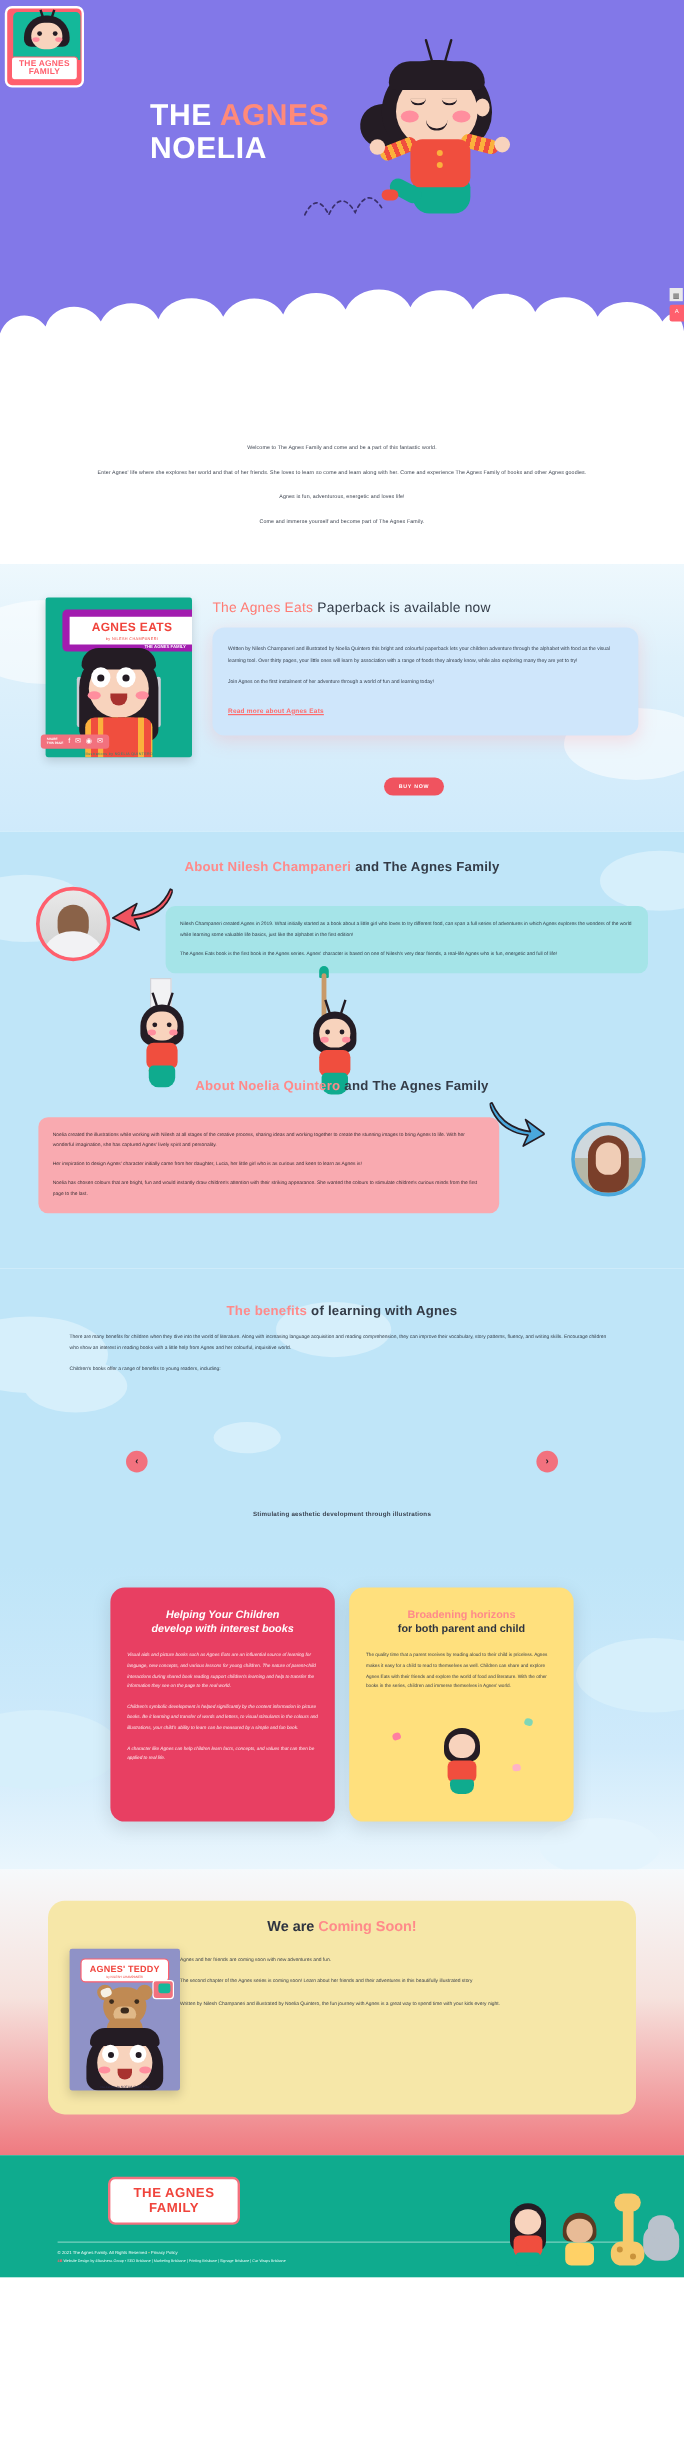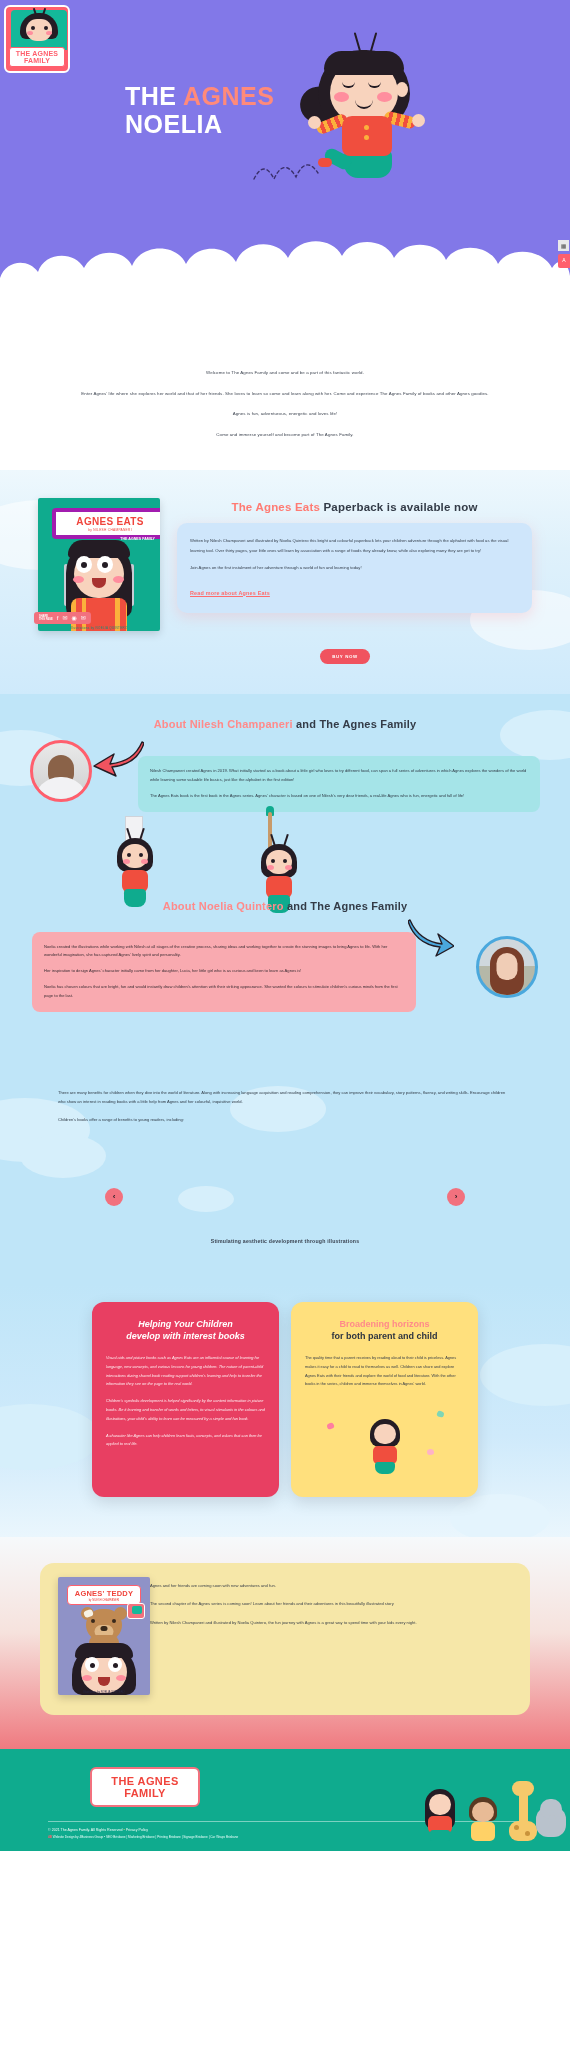--- a/index.html
+++ b/index.html
@@ -137,21 +137,21 @@
   }
   .bs-cloud{position:absolute;background:#fff;opacity:.55;border-radius:50%;}
   .book-inner{position:relative;display:flex;gap:14px;padding:0 38px;z-index:3;}
   .book-left{width:125px;flex:none;position:relative;}
   .book-cover{
     position:relative;width:122px;height:133px;background:#0fab8e;border-radius:2px;overflow:hidden;
     box-shadow:0 3px 8px rgba(0,0,0,.15);
   }
   .bc-title-box{
     position:absolute;left:14px;top:10px;width:116px;
-    background:#fff;border:4px solid #a21caf;border-radius:4px;
+    background:#fff;border:6px solid #a21caf;border-radius:4px;
     text-align:center;padding:4px 0 3px;
   }
   .bc-title{color:#f0443c;font-weight:bold;font-size:10px;letter-spacing:.3px;}
   .bc-sub{color:#f0443c;font-size:3.2px;letter-spacing:.3px;margin-top:1px;}
   .bc-part{position:absolute;right:5px;top:34px;color:#fff;font-size:3.6px;text-align:right;line-height:1.4;font-weight:bold;}
   .bc-hair{position:absolute;left:28px;top:42px;width:66px;height:78px;background:#241c24;border-radius:33px 33px 10px 10px;}
   .bc-face{position:absolute;left:36px;top:52px;width:50px;height:48px;background:#f8d3bd;border-radius:25px;}
   .bc-fringe{position:absolute;left:30px;top:42px;width:62px;height:18px;background:#241c24;border-radius:31px 31px 8px 8px;}
   .bc-eye{position:absolute;width:16px;height:17px;background:#fff;border-radius:50%;top:58px;}
   .bc-eye.l{left:38px;} .bc-eye.r{left:59px;}
@@ -169,21 +169,21 @@
 
   .share-bar{
     position:absolute;left:-4px;bottom:7px;display:flex;align-items:center;
     background:#f2717e;border-radius:3px;padding:3px 5px;gap:4px;z-index:5;
   }
   .share-lbl{color:#fff;font-size:2.6px;line-height:1.25;font-weight:bold;}
   .share-ic{color:#fff;font-size:6px;line-height:1;}
 
   .book-right{flex:1;padding-top:2px;}
   .book-head{
-    text-align:center;font-size:11.5px;font-weight:bold;line-height:1.22;
+    text-align:left;font-size:11.5px;font-weight:normal;line-height:1.22;
     color:#333b47;margin-bottom:9px;letter-spacing:.2px;
   }
   .book-head .accent{color:#ff7b73;}
   .book-card{
     background:#cfe6fb;border-radius:10px;padding:13px 13px 14px;
     box-shadow:0 4px 14px rgba(255,140,150,.25);
   }
   .book-card p{font-size:4.2px;line-height:2.25;color:#36404e;margin-bottom:8px;}
   .book-link{color:#ff6b6b;font-size:5.4px;font-weight:bold;display:inline-block;letter-spacing:.2px;}
   .buy-wrap{text-align:center;margin-top:13px;padding-left:120px;}
@@ -578,20 +578,23 @@
     </div>
     <div style="height:46px;"></div>
   </section>
 
   <section class="ben-sec">
     <div class="ab-cloud" style="left:-40px;top:40px;width:130px;height:64px;"></div>
     <div class="ab-cloud" style="left:20px;top:76px;width:86px;height:44px;"></div>
     <div class="ab-cloud" style="left:230px;top:28px;width:96px;height:46px;"></div>
     <div class="ab-cloud" style="left:178px;top:128px;width:56px;height:26px;"></div>
 
+    <h2 class="sec-head">
+      <span class="accent">The benefits</span><span> of learning with Agnes</span>
+    </h2>
 
     <div class="ben-body">
       <p>There are many benefits for children when they dive into the world of literature. Along with increasing language acquisition and reading comprehension, they can improve their vocabulary, story patterns, fluency, and writing skills. Encourage children who show an interest in reading books with a little help from Agnes and her colourful, inquisitive world.</p>
       <p>Children's books offer a range of benefits to young readers, including:</p>
     </div>
 
     <div class="slider">
       <button class="nav-btn prev">‹</button>
       <button class="nav-btn next">›</button>
       <div class="slide-cap">Stimulating aesthetic development through illustrations</div>
@@ -630,20 +633,23 @@
             <div class="ca-body"></div>
             <div class="ca-legs"></div>
           </div>
         </div>
       </div>
     </div>
   </section>
 
   <section class="coming-sec">
     <div class="coming-card">
+      <h2 class="coming-head">
+        <span>We are </span><span class="accent">Coming Soon!</span>
+      </h2>
       <div class="coming-row">
         <div class="teddy-cover">
           <div class="tc-box">
             <div class="tc-title">AGNES' TEDDY</div>
             <div class="tc-sub">by NILESH CHAMPANERI</div>
           </div>
           <div class="tc-badge">
             <div class="tc-badge-face"></div>
           </div>
           <div class="td-ear l"></div>

